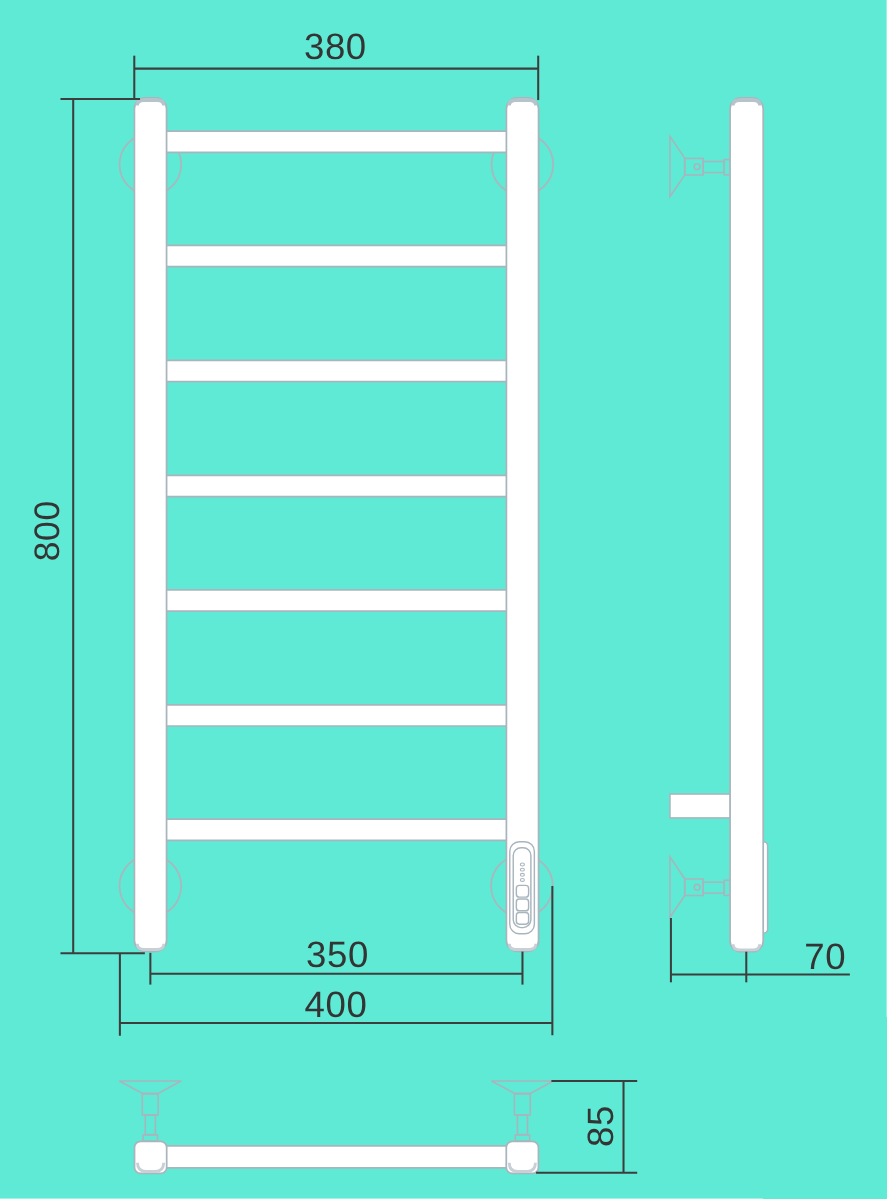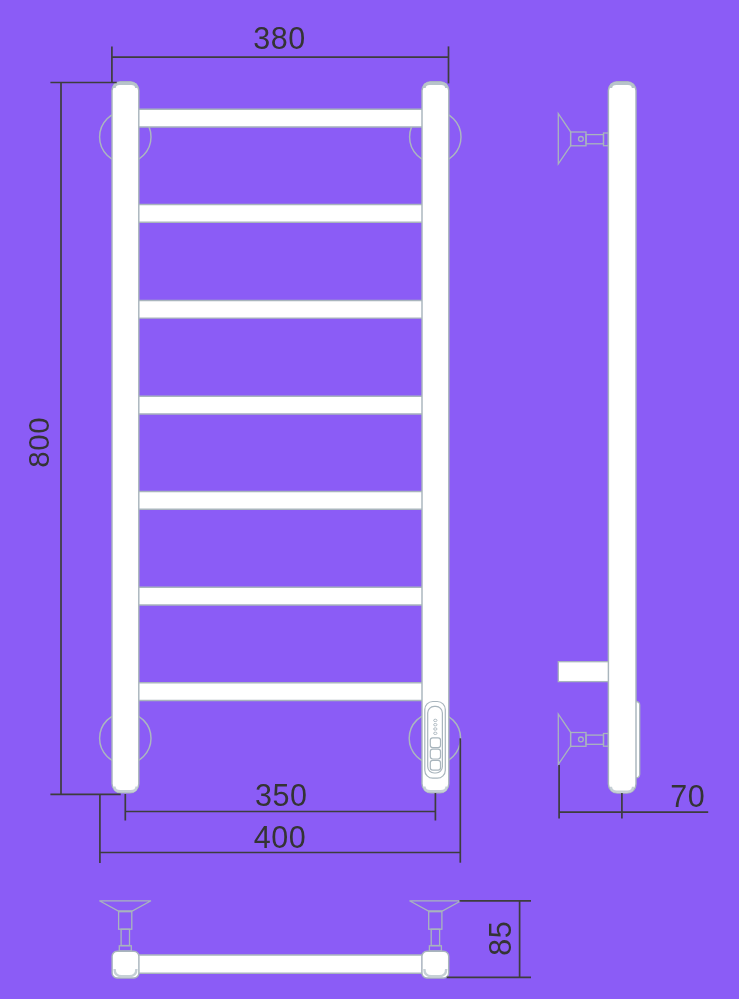--- a/index.html
+++ b/index.html
@@ -1,16 +1,16 @@
 <!DOCTYPE html>
 <html><head>
 <meta charset="utf-8">
 <style>
   html,body{margin:0;padding:0;background:#ffffff;}
-  .page{width:739px;height:999px;position:relative;background:#8b5cf6;overflow:hidden;}
+  .page{width:739px;height:999px;position:relative;background:#5eead4;overflow:hidden;}
   svg{position:absolute;left:0;top:0;}
   text{font-family:"Liberation Sans",sans-serif;fill:#343434;}
 </style>
 </head>
 <body>
 <div class="page">
 <svg width="739" height="999" viewBox="0 0 739 999">
 <g fill="none" stroke-linecap="butt">
 
 <circle cx="125.3" cy="137.0" r="25.7" stroke="#abb7bf" stroke-width="1.45"></circle>

